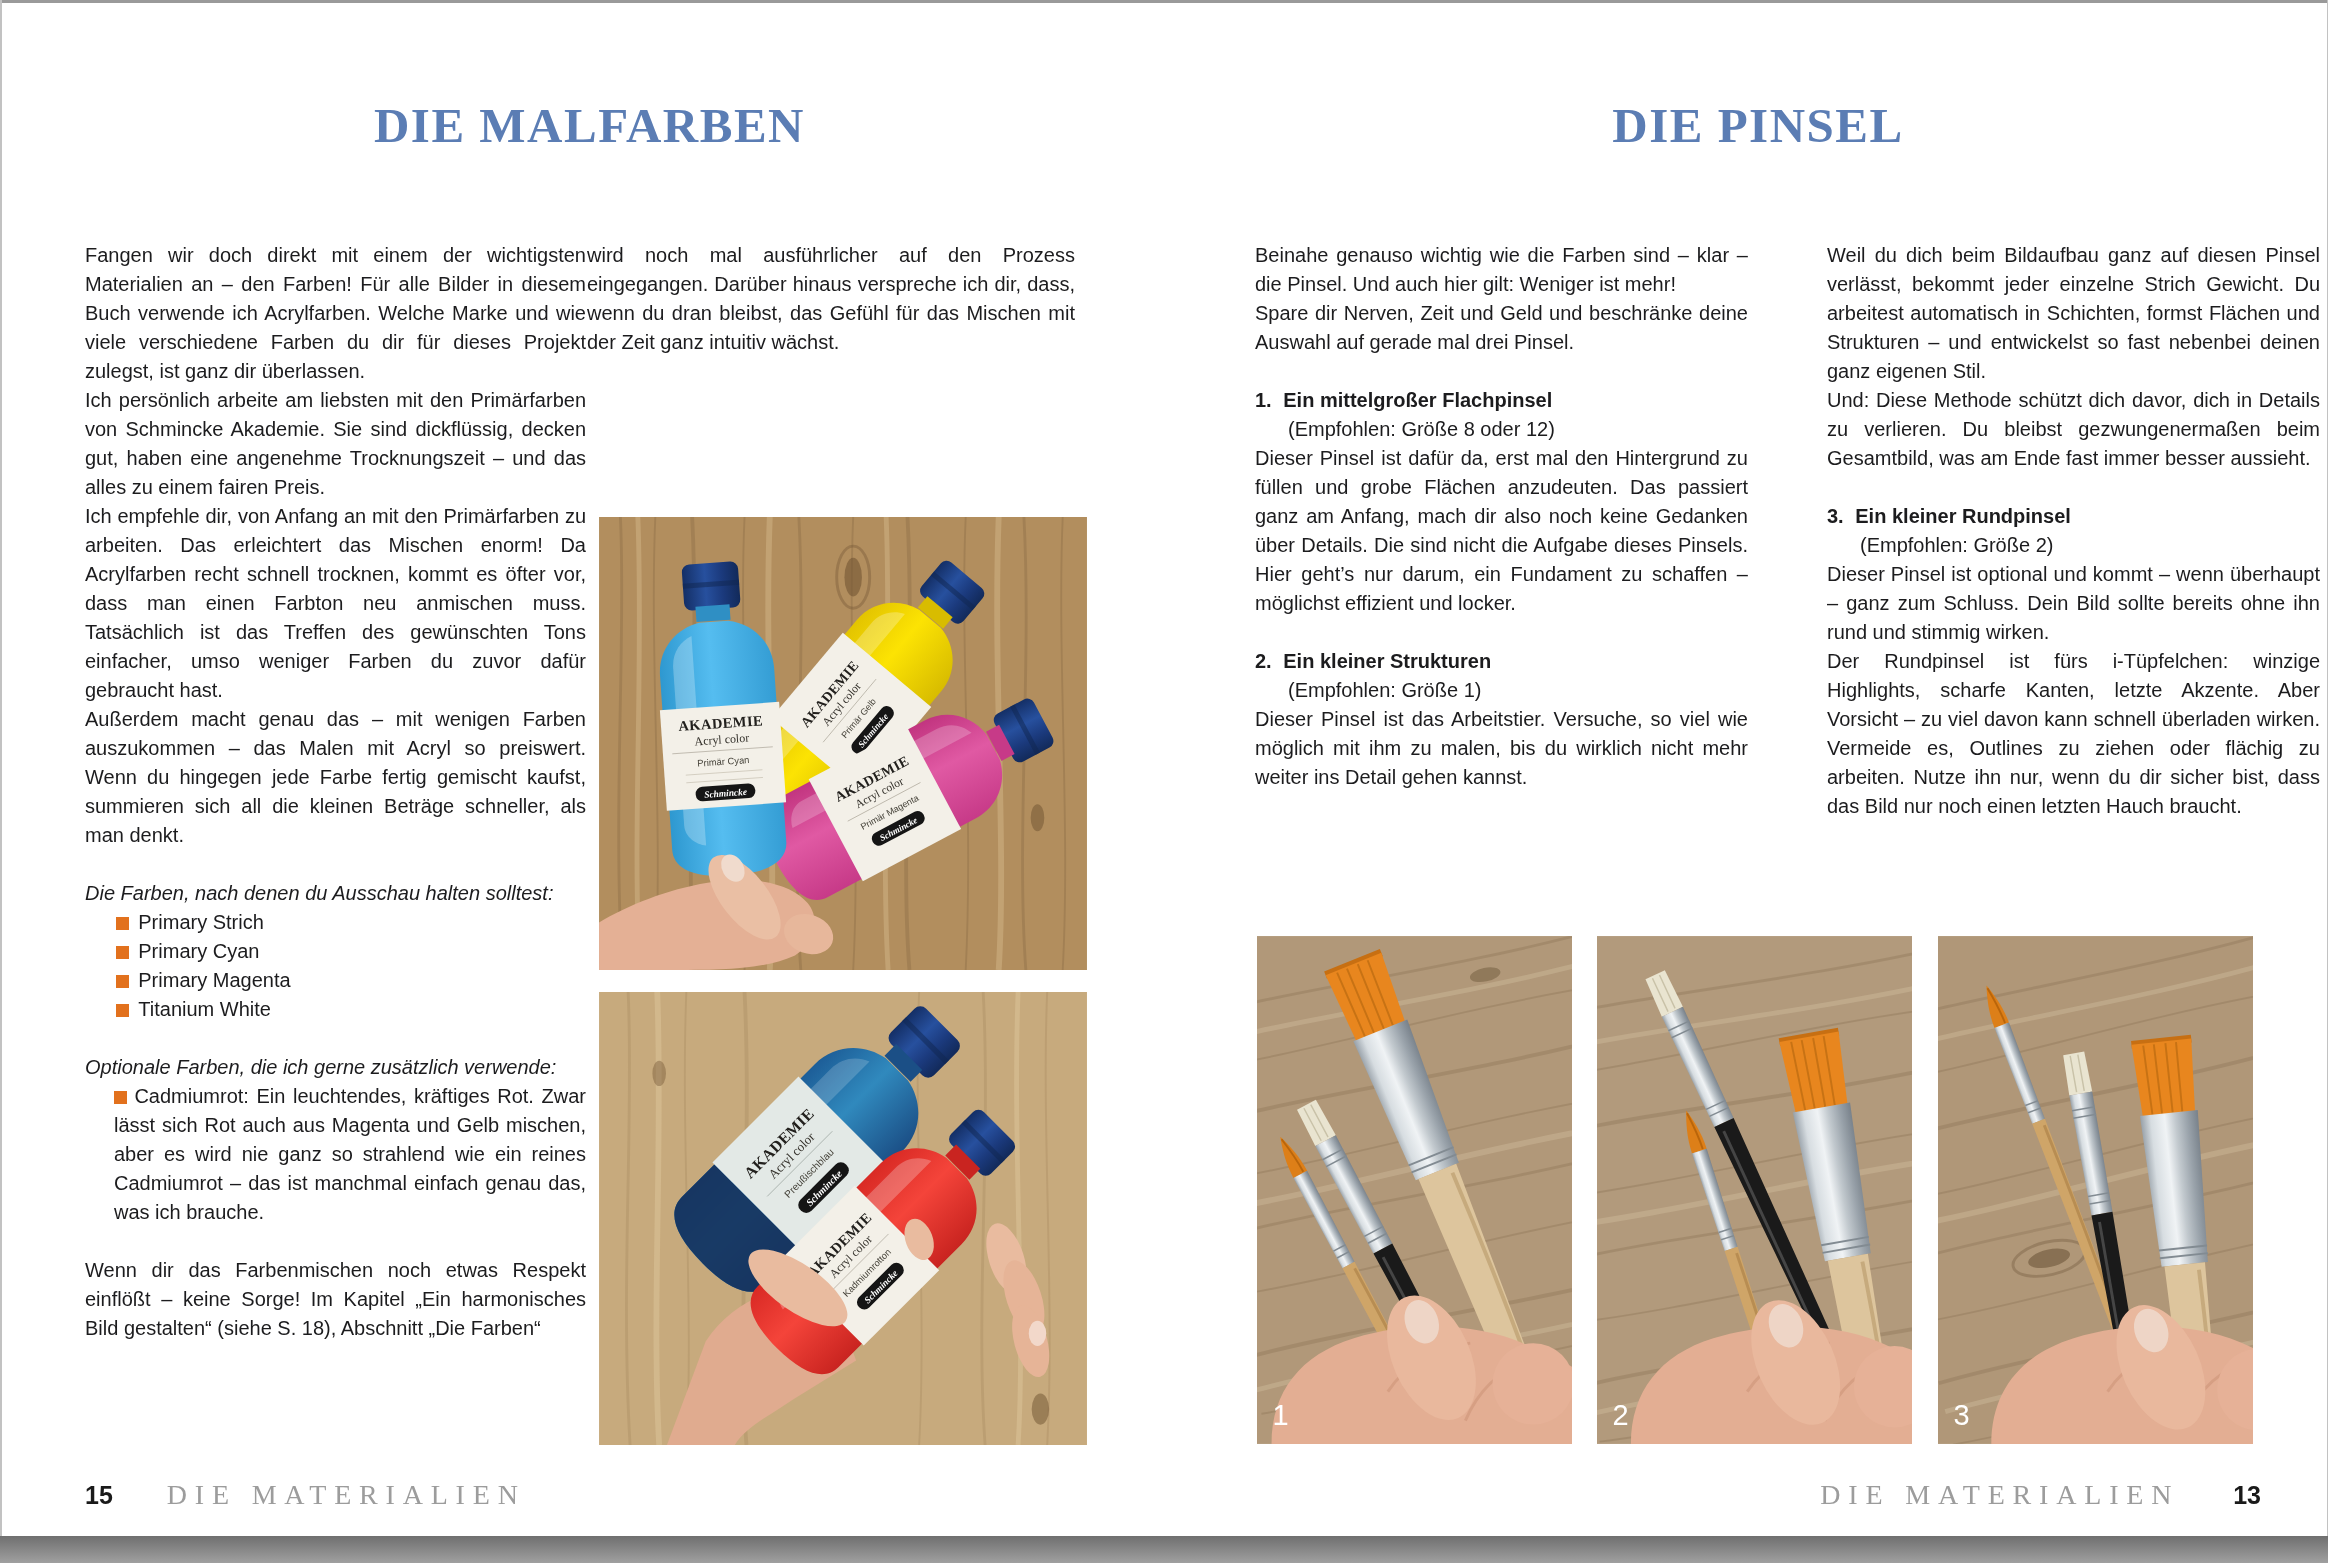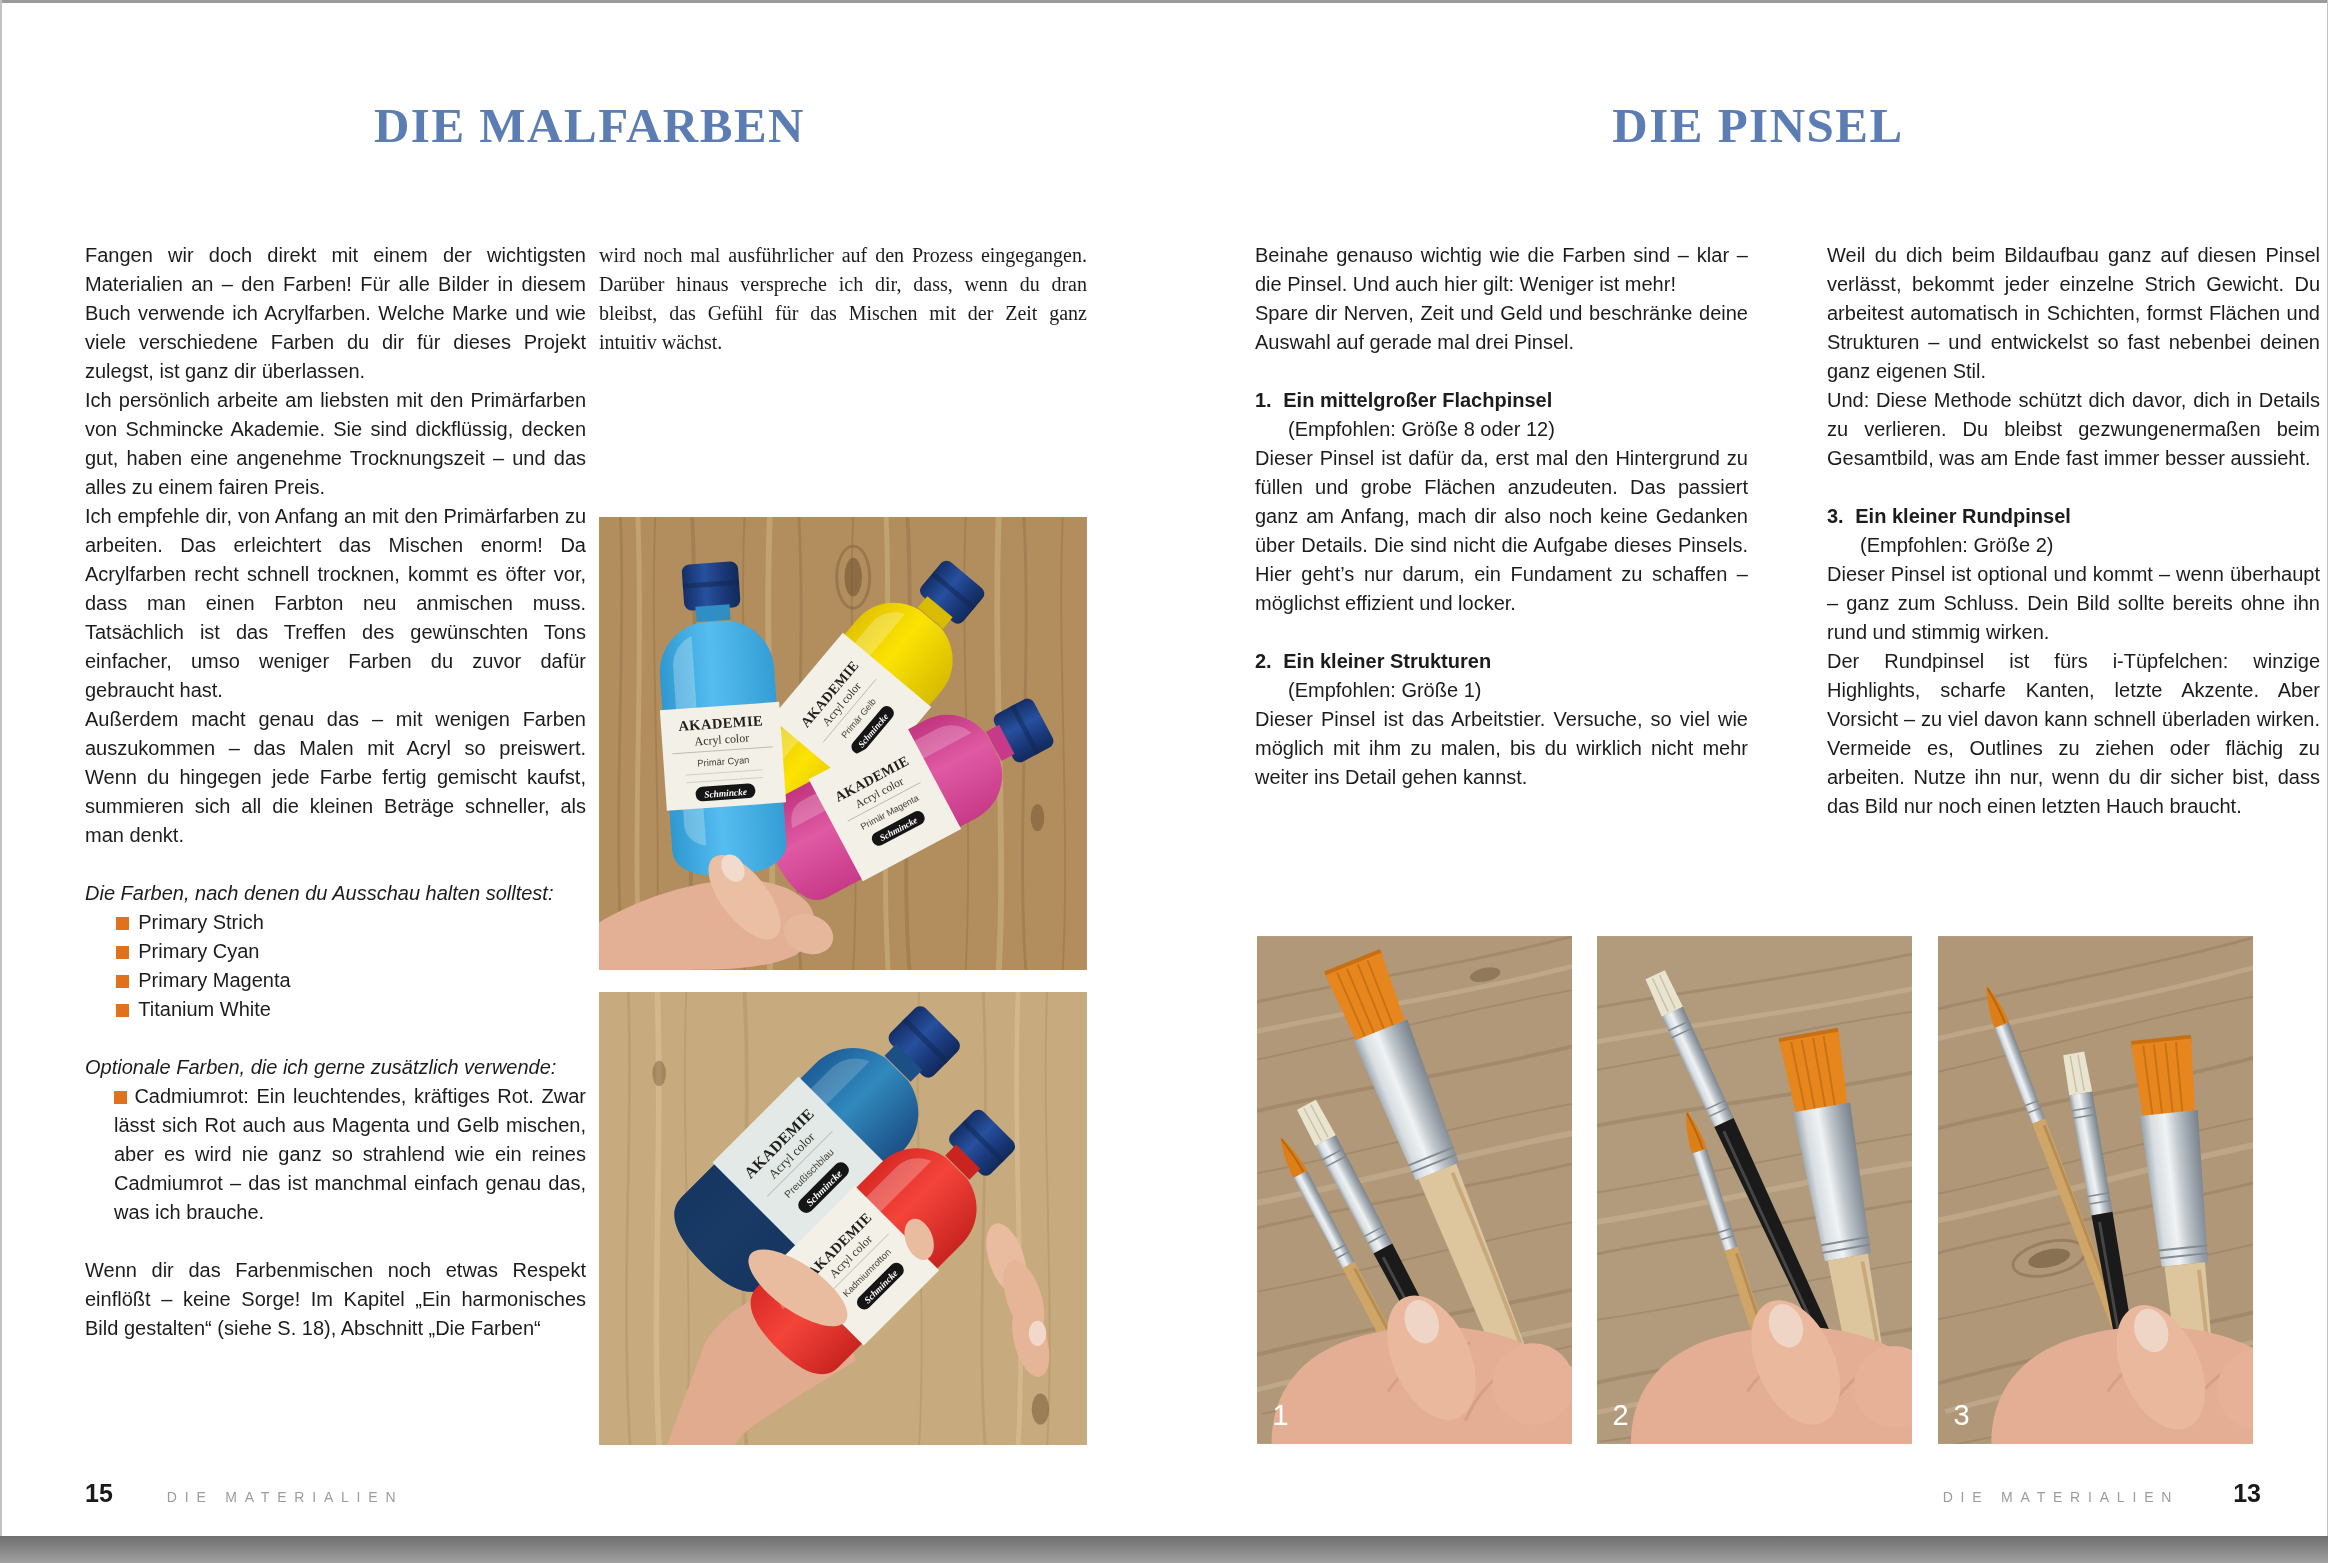--- a/index.html
+++ b/index.html
@@ -10,38 +10,38 @@
   .edge-right{position:absolute;right:0;top:0;width:1.9px;height:1563px;background:#c2c2c2;}
   .edge-bottom{position:absolute;left:0;top:1536px;width:2329px;height:27px;
                background:linear-gradient(180deg,#6f6f6f,#a0a0a0);}
   h1.title{position:absolute;margin:0;font-family:"Liberation Serif",serif;font-weight:700;
            font-size:49px;line-height:1;letter-spacing:1.5px;color:#5b7db4;text-align:center;top:101px;}
   #titleL{left:85px;width:1009px;}
   #titleR{left:1255px;width:1006px;}
   .col{position:absolute;top:241px;font-size:20px;line-height:29px;}
   .col p{margin:0;text-align:justify;}
   .colL1{left:85px;width:501px;}
-  .colL2{left:599px;width:488px;font-family:Liberation Serif, serif;}
+  .colL2{left:587px;width:488px;}
   .colR1{left:1255px;width:493px;}
   .colR2{left:1827px;width:493px;}
   .gap{margin-top:29px !important;}
   .col p.plain{text-align:left;font-style:italic;}
   .li{margin-left:31px;text-align:left;}
   .sq{display:inline-block;width:12.6px;height:12.6px;background:#e2711d;margin-right:9.7px;
       vertical-align:baseline;transform:translateY(1px);}
   p.opt{margin-left:29px !important;}
   p.opt .sq{margin-right:7.8px;}
   p.head{text-align:left;font-weight:bold;}
   p.head .n{margin-right:11.6px;}
   p.sub{text-align:left;padding-left:33px;}
   .foot{position:absolute;top:1479px;display:flex;align-items:baseline;gap:54px;}
   .footL{left:85px;}
   .footR{left:1768px;width:493px;justify-content:flex-end;}
   .pagenum{font-size:25px;font-weight:bold;color:#1a1a1a;}
-  .chapter{font-size:14px;letter-spacing:7.8px;color:#9c9c9c;}
+  .chapter{font-size:28px;letter-spacing:7.8px;color:#9c9c9c;font-family:Liberation Serif, serif;}
   .ph{position:absolute;margin:0;overflow:hidden;}
   .ph svg{display:block;}
   .phA{left:599px;top:517px;width:488px;height:453px;}
   .phB{left:599px;top:992px;width:488px;height:453px;}
   .ph1{left:1257px;top:936px;width:315px;height:508px;}
   .ph2{left:1597px;top:936px;width:315px;height:508px;}
   .ph3{left:1938px;top:936px;width:315px;height:508px;}
   .num{position:absolute;left:15.5px;bottom:11.6px;font-size:29px;color:#ffffff;font-weight:400;}
   
   .tBrand{font-family:"Liberation Serif",serif;font-weight:700;font-size:17px;fill:#22201d;letter-spacing:.5px;}

